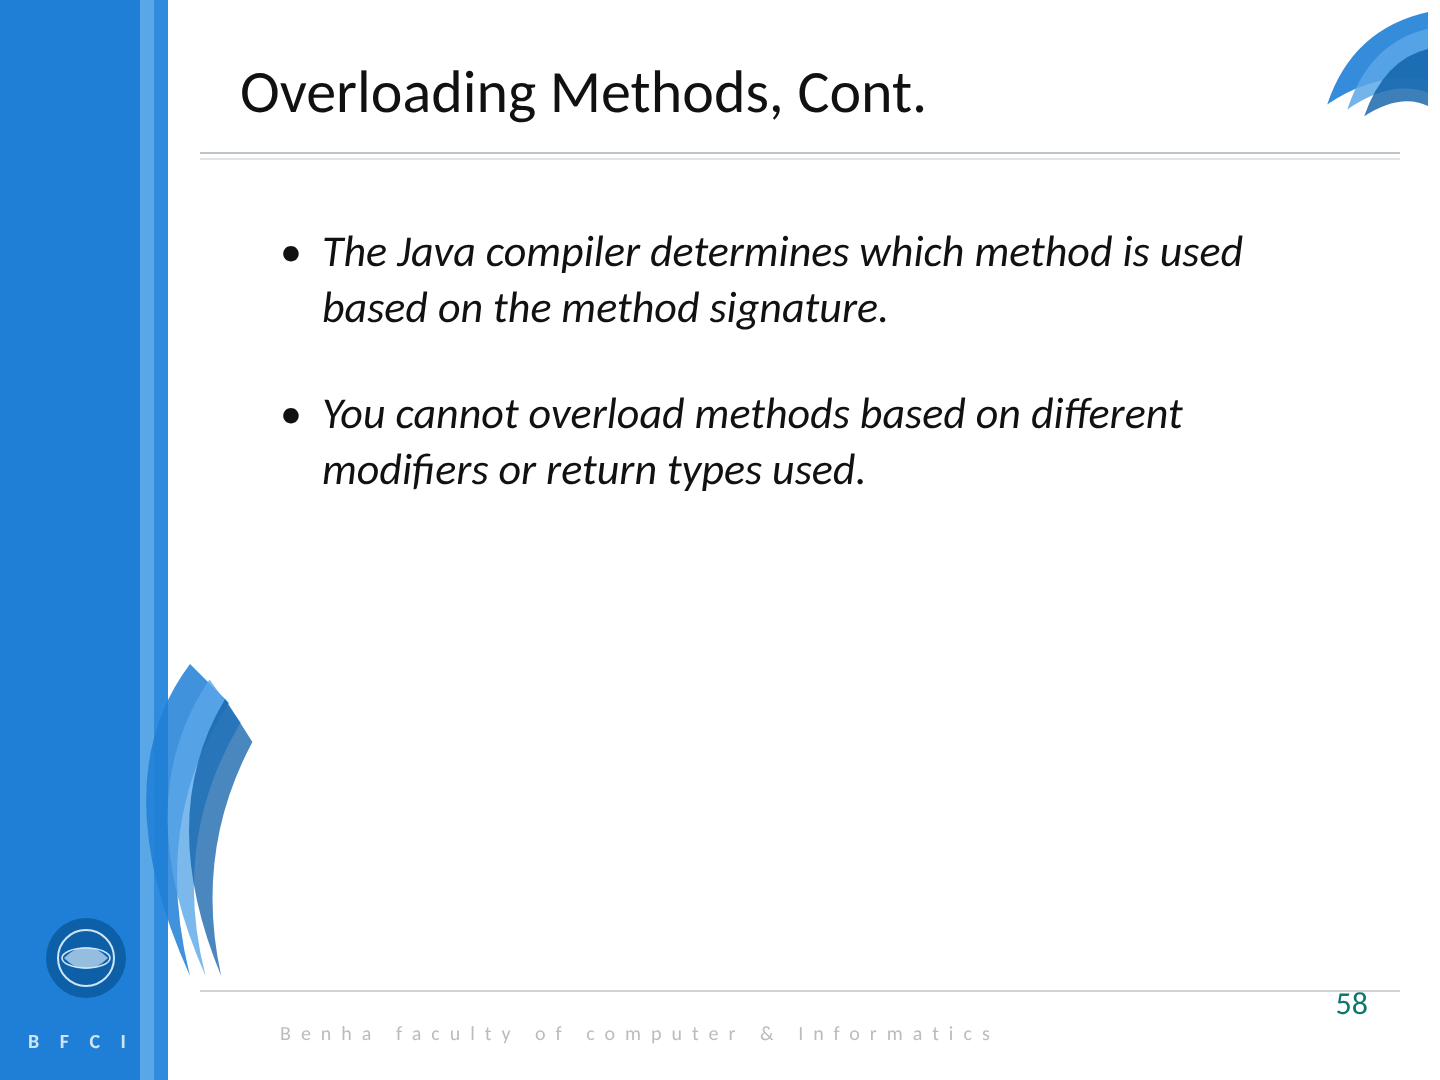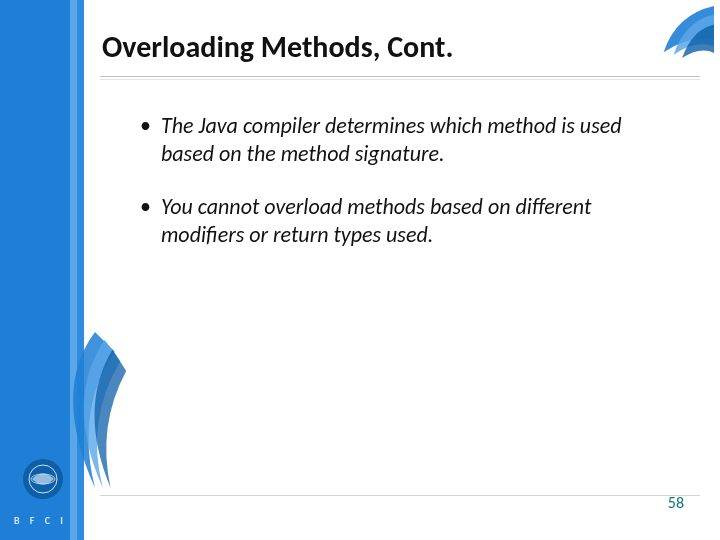--- a/index.html
+++ b/index.html
@@ -6,21 +6,21 @@
   html, body { width: 720px; height: 540px; font-family: Calibri, Arial, sans-serif; background: #fff; overflow: hidden; }
   .slide { position: relative; width: 720px; height: 540px; background: #fff; }
 
   .left-bar { position: absolute; left: 0; top: 0; width: 84px; height: 540px; background: #1f7fd6; }
   .left-bar-inner1 { position: absolute; left: 70px; top: 0; width: 7px; height: 540px; background: #5aa7e8; }
   .left-bar-inner2 { position: absolute; left: 77px; top: 0; width: 7px; height: 540px; background: #2e8bdd; }
 
   .logo-badge { position: absolute; left: 22px; top: 458px; width: 42px; height: 42px; }
   .footer-brand { position: absolute; left: 14px; bottom: 13px; font-size: 10px; letter-spacing: 4px; color: #cfe5f7; font-weight: 600; }
 
-  .title { position: absolute; left: 102px; top: 28px; font-size: 30px; font-weight: 700; color: #111; }
+  .title { position: absolute; left: 120px; top: 28px; font-size: 30px; font-weight: 400; color: #111; }
   .title-underline { position: absolute; left: 100px; top: 76px; width: 600px; height: 4px; border-top: 1px solid #bfc4c9; border-bottom: 1px solid #e2e5e8; }
 
   .content { position: absolute; left: 140px; top: 112px; width: 500px; font-size: 22px; line-height: 1.25; color: #111; }
   .bullet { display: flex; margin-bottom: 26px; }
   .bullet .dot { flex: 0 0 auto; margin-right: 10px; }
   .bullet .text { flex: 1 1 auto; font-style: italic; }
 
   .page-num { position: absolute; right: 36px; bottom: 28px; font-size: 16px; color: #0f766e; }
 
   .top-swirl { position: absolute; right: 6px; top: 6px; width: 84px; height: 84px; }
@@ -67,16 +67,17 @@
       <span class="dot">•</span>
       <span class="text">The Java compiler determines which method is used based on the method signature.</span>
     </div>
     <div class="bullet">
       <span class="dot">•</span>
       <span class="text"> You cannot overload methods based on different modifiers or return types used.</span>
     </div>
   </div>
 
   <div class="footer-line"></div>
+  <div class="footer-text">Benha faculty of computer &amp; Informatics</div>
 
   <div class="page-num">58</div>
 
 </div>
 
 </body></html>

